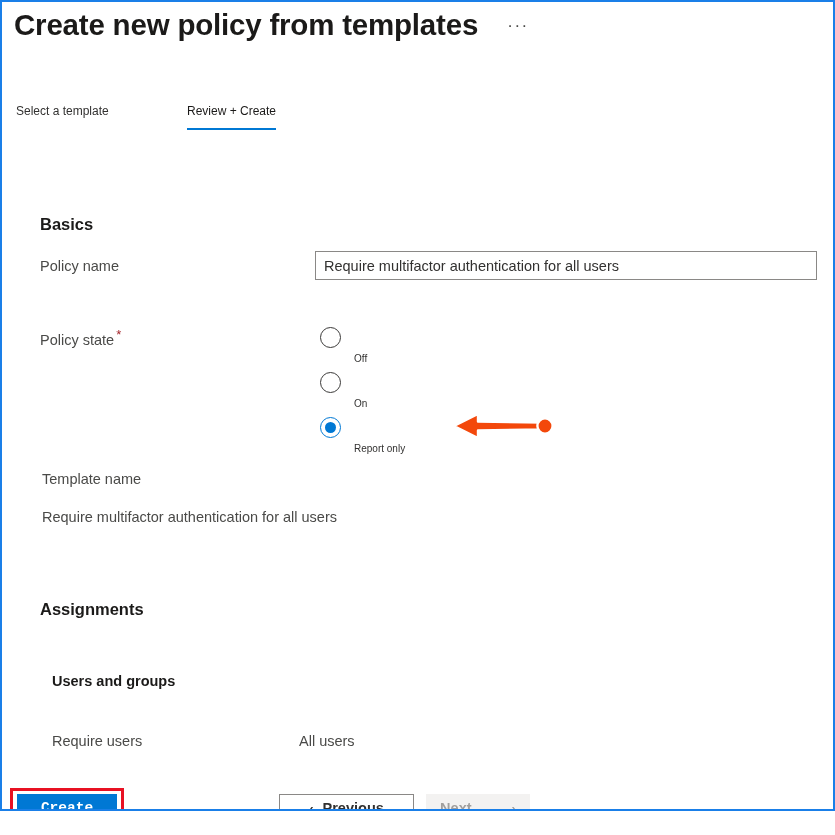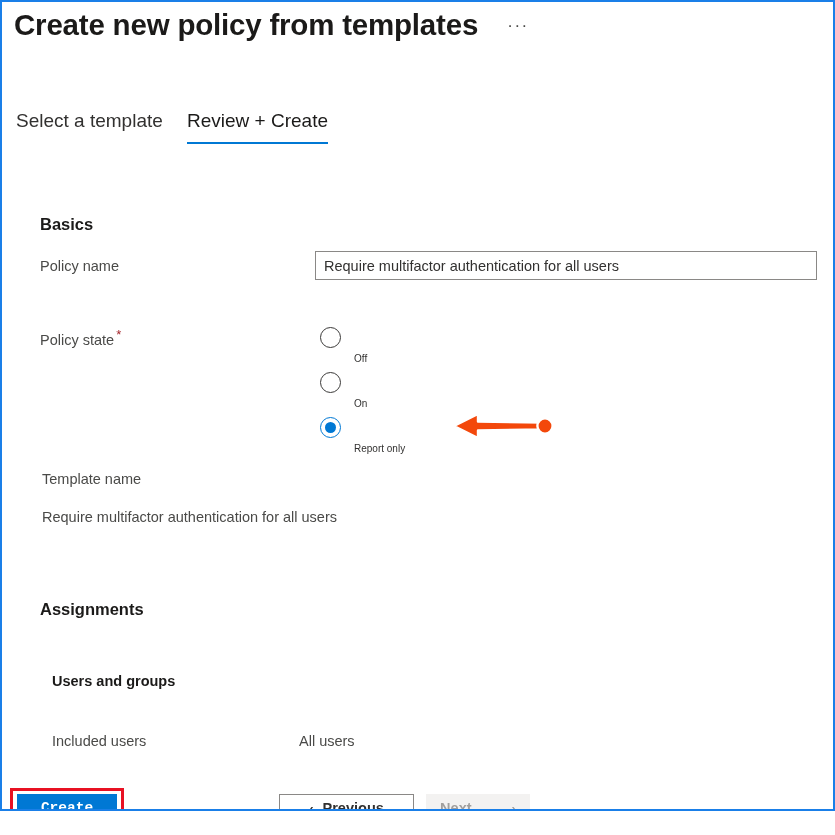--- a/index.html
+++ b/index.html
@@ -63,22 +63,22 @@
 
   
   #tabs {
     position: absolute;
     left: 0;
     top: 92px;
     height: 38px;
   }
   .tab {
     position: absolute;
-    top: 16px;
-    font-size: 19px;
+    top: 10px;
+    font-size: 12px;
     color: #323130;
     white-space: nowrap;
     cursor: pointer;
     padding-bottom: 12px;
   }
   .tab.inactive { left: 14px; font-weight: normal; color: #323130; }
   .tab.active   { left: 185px; font-weight: normal; color: #1b1a19; }
   .tab.active::after {
     content: "";
     position: absolute;
@@ -317,21 +317,21 @@
       </g>
     </svg>
 
     <div class="field-label" style="left:40px; top:469px;">Template name</div>
     <div class="field-value" style="left:40px; top:507px;">Require multifactor authentication for all users</div>
 
     <div class="section-heading" style="left:38px; top:598px;">Assignments</div>
 
     <div class="sub-heading" style="left:50px; top:671px;">Users and groups</div>
 
-    <div class="field-label" style="left:50px; top:731px;">Included users</div>
+    <div class="field-label" style="left:50px; top:731px;">Require users</div>
     <div class="field-value" style="left:297px; top:731px;">All users</div>
   </div>
 
   <div id="footer"></div>
 
   <div id="create-highlight"></div>
 
   <button id="create-button">Create</button>
 
   <button id="previous-button" class="nav-button">

